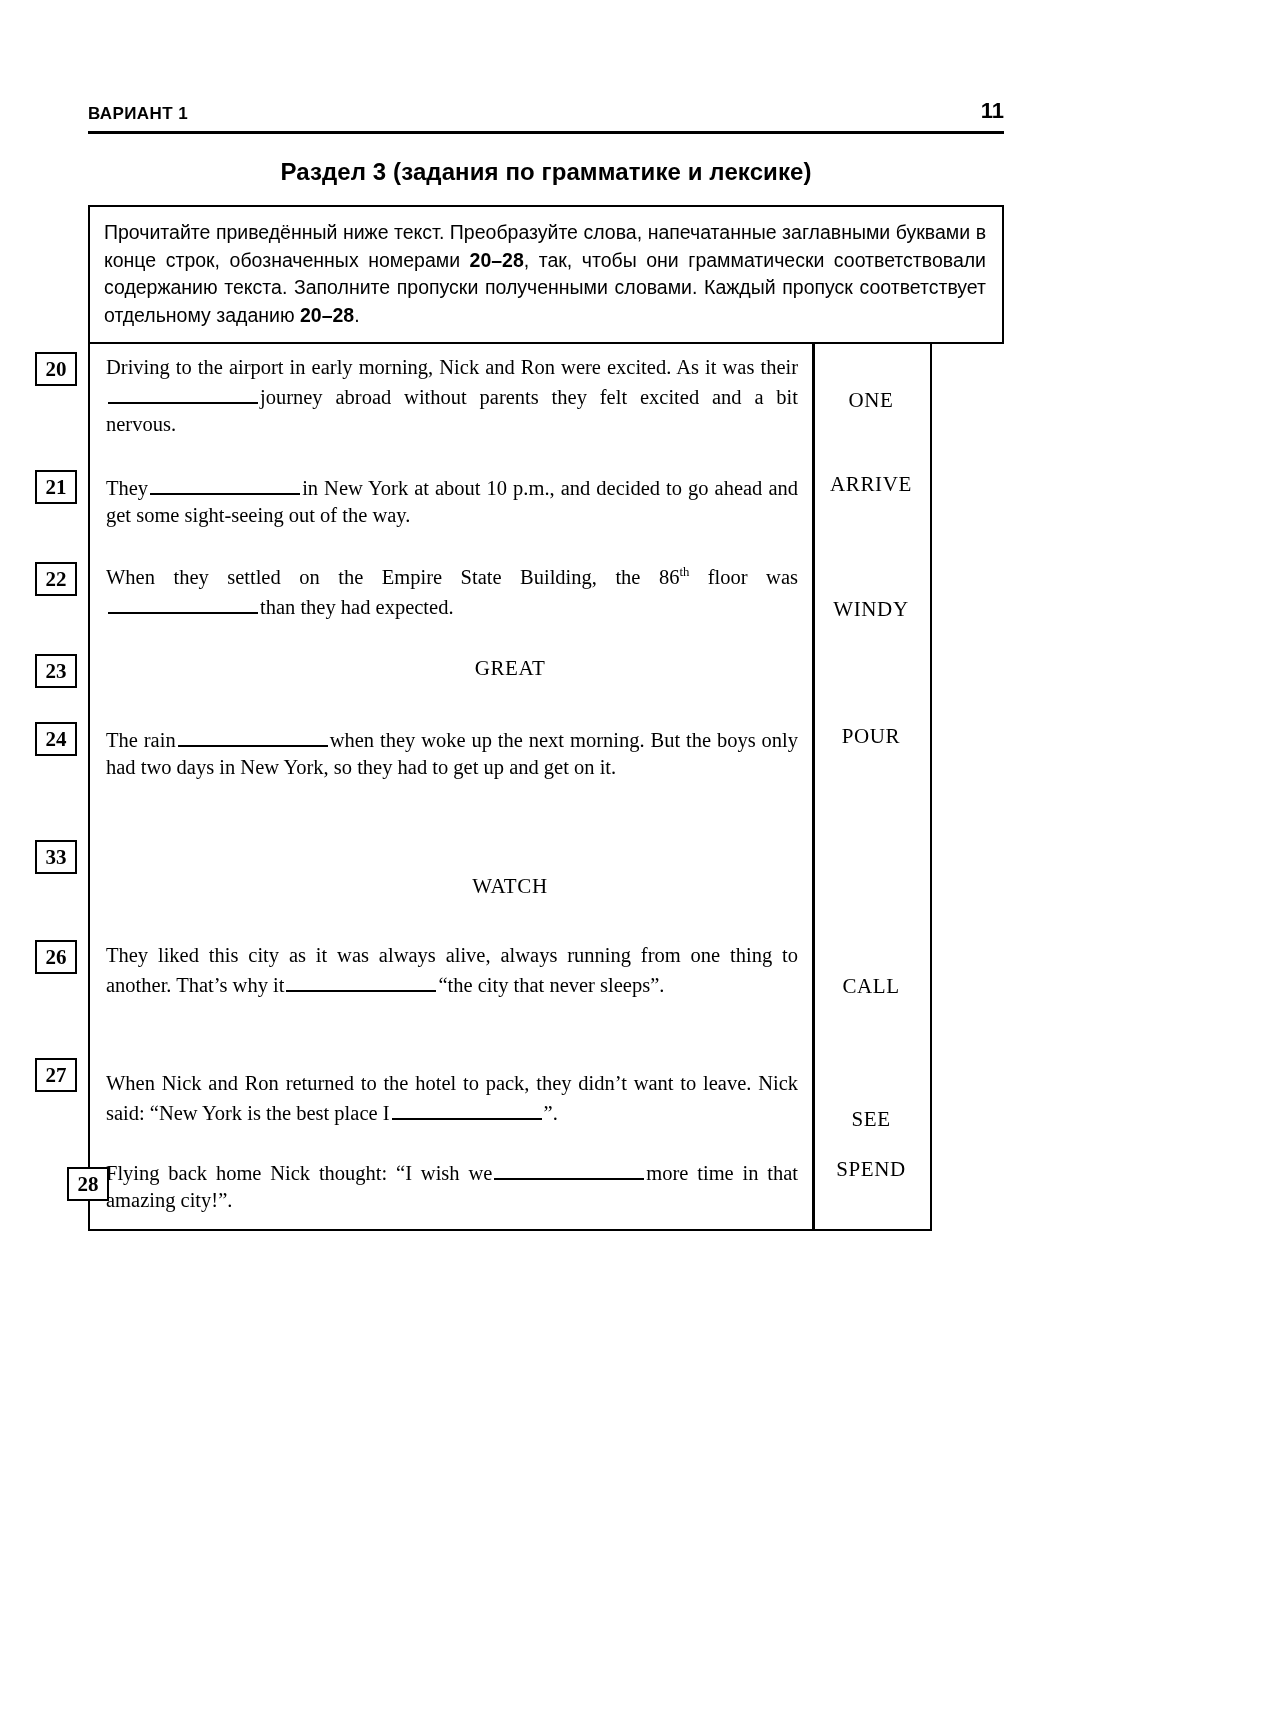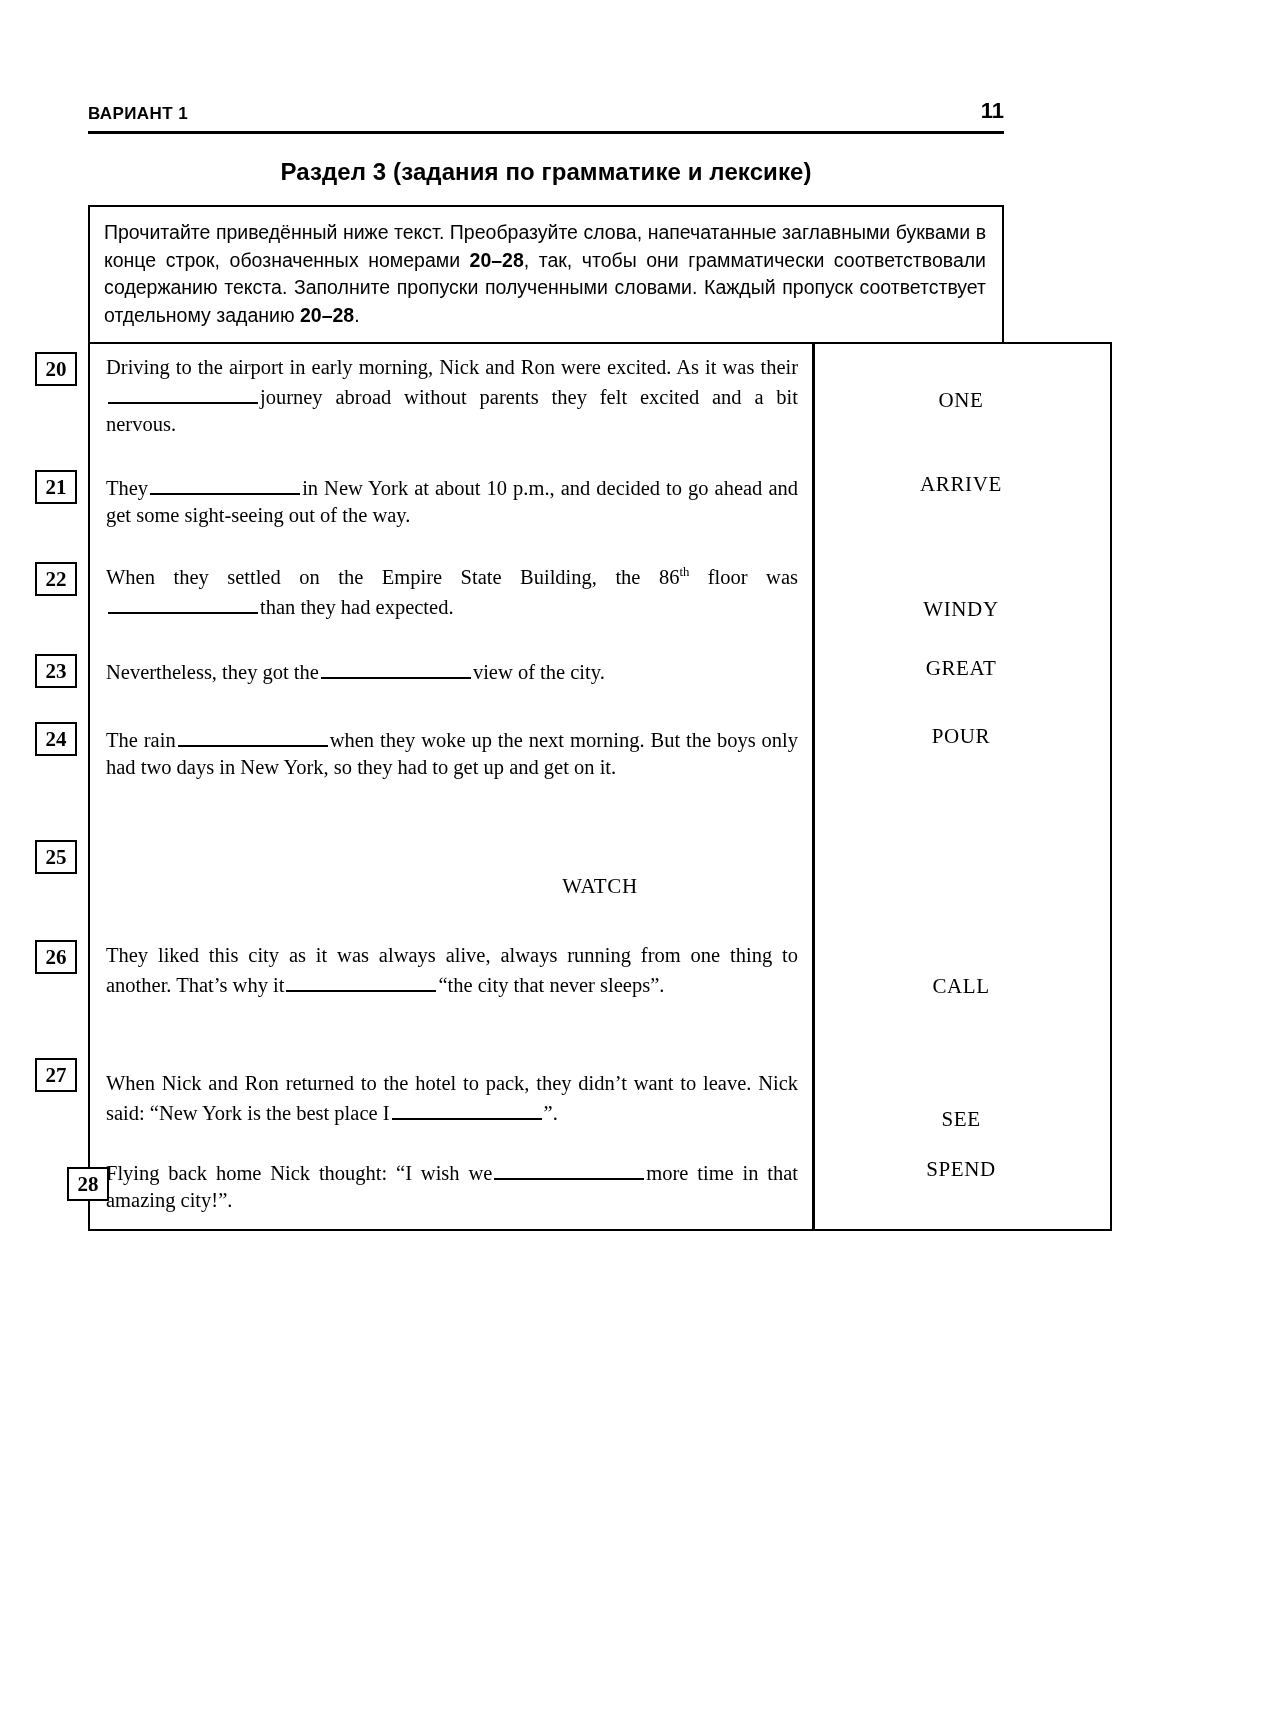--- a/index.html
+++ b/index.html
@@ -85,21 +85,21 @@
     text-justify: inter-word;
     margin: 0;
   }
   .instr-text b { font-weight: bold; }
 
   
   .task-table {
     position: absolute;
     left: 88px;
     top: 342px;
-    width: 1024px;
+    width: 844px;
     box-sizing: border-box;
   }
   .tt-outer {
     position: relative;
     box-sizing: border-box;
     border: 2.5px solid #000;
     min-height: 885px;
   }
   
   .tt-divider {
@@ -219,38 +219,35 @@
           <div class="num-badge" style="top:8px;">22</div>
           <div class="tt-sentence">
             <span>When they settled on the Empire State Building, the 86</span><sup class="ord">th</sup><span> floor was</span>
             <span class="blank w1"></span><span>than they had expected.</span>
           </div>
           <div class="tt-word" style="padding-top:43px;">WINDY</div>
         </div>
 
         <div class="tt-row" style="min-height:68px;">
           <div class="num-badge" style="top:8px;">23</div>
-          <div class="tt-sentence">
-            <span>Nevertheless, they got the</span><span class="blank w1"></span><span>view of the city.</span>
-          </div>
           <div class="tt-word" style="padding-top:10px;">GREAT</div>
         </div>
 
         <div class="tt-row" style="min-height:118px;">
           <div class="num-badge" style="top:8px;">24</div>
           <div class="tt-sentence">
             <span>The rain</span><span class="blank w1"></span><span>when they woke up the next morning. But</span>
             <span>the boys only had two days in New York, so they had to get up and</span>
             <span>get on it.</span>
           </div>
           <div class="tt-word" style="padding-top:10px;">POUR</div>
         </div>
 
         <div class="tt-row" style="min-height:100px;">
-          <div class="num-badge" style="top:8px;">25</div>
+          <div class="num-badge" style="top:8px;">33</div>
           <div class="tt-word" style="padding-top:42px;">WATCH</div>
         </div>
 
         <div class="tt-row" style="min-height:118px;">
           <div class="num-badge" style="top:8px;">26</div>
           <div class="tt-sentence">
             <span>They liked this city as it was always alive, always running from one</span>
             <span>thing to another. That’s why it</span><span class="blank w1"></span><span>“the city that never</span>
             <span>sleeps”.</span>
           </div>

